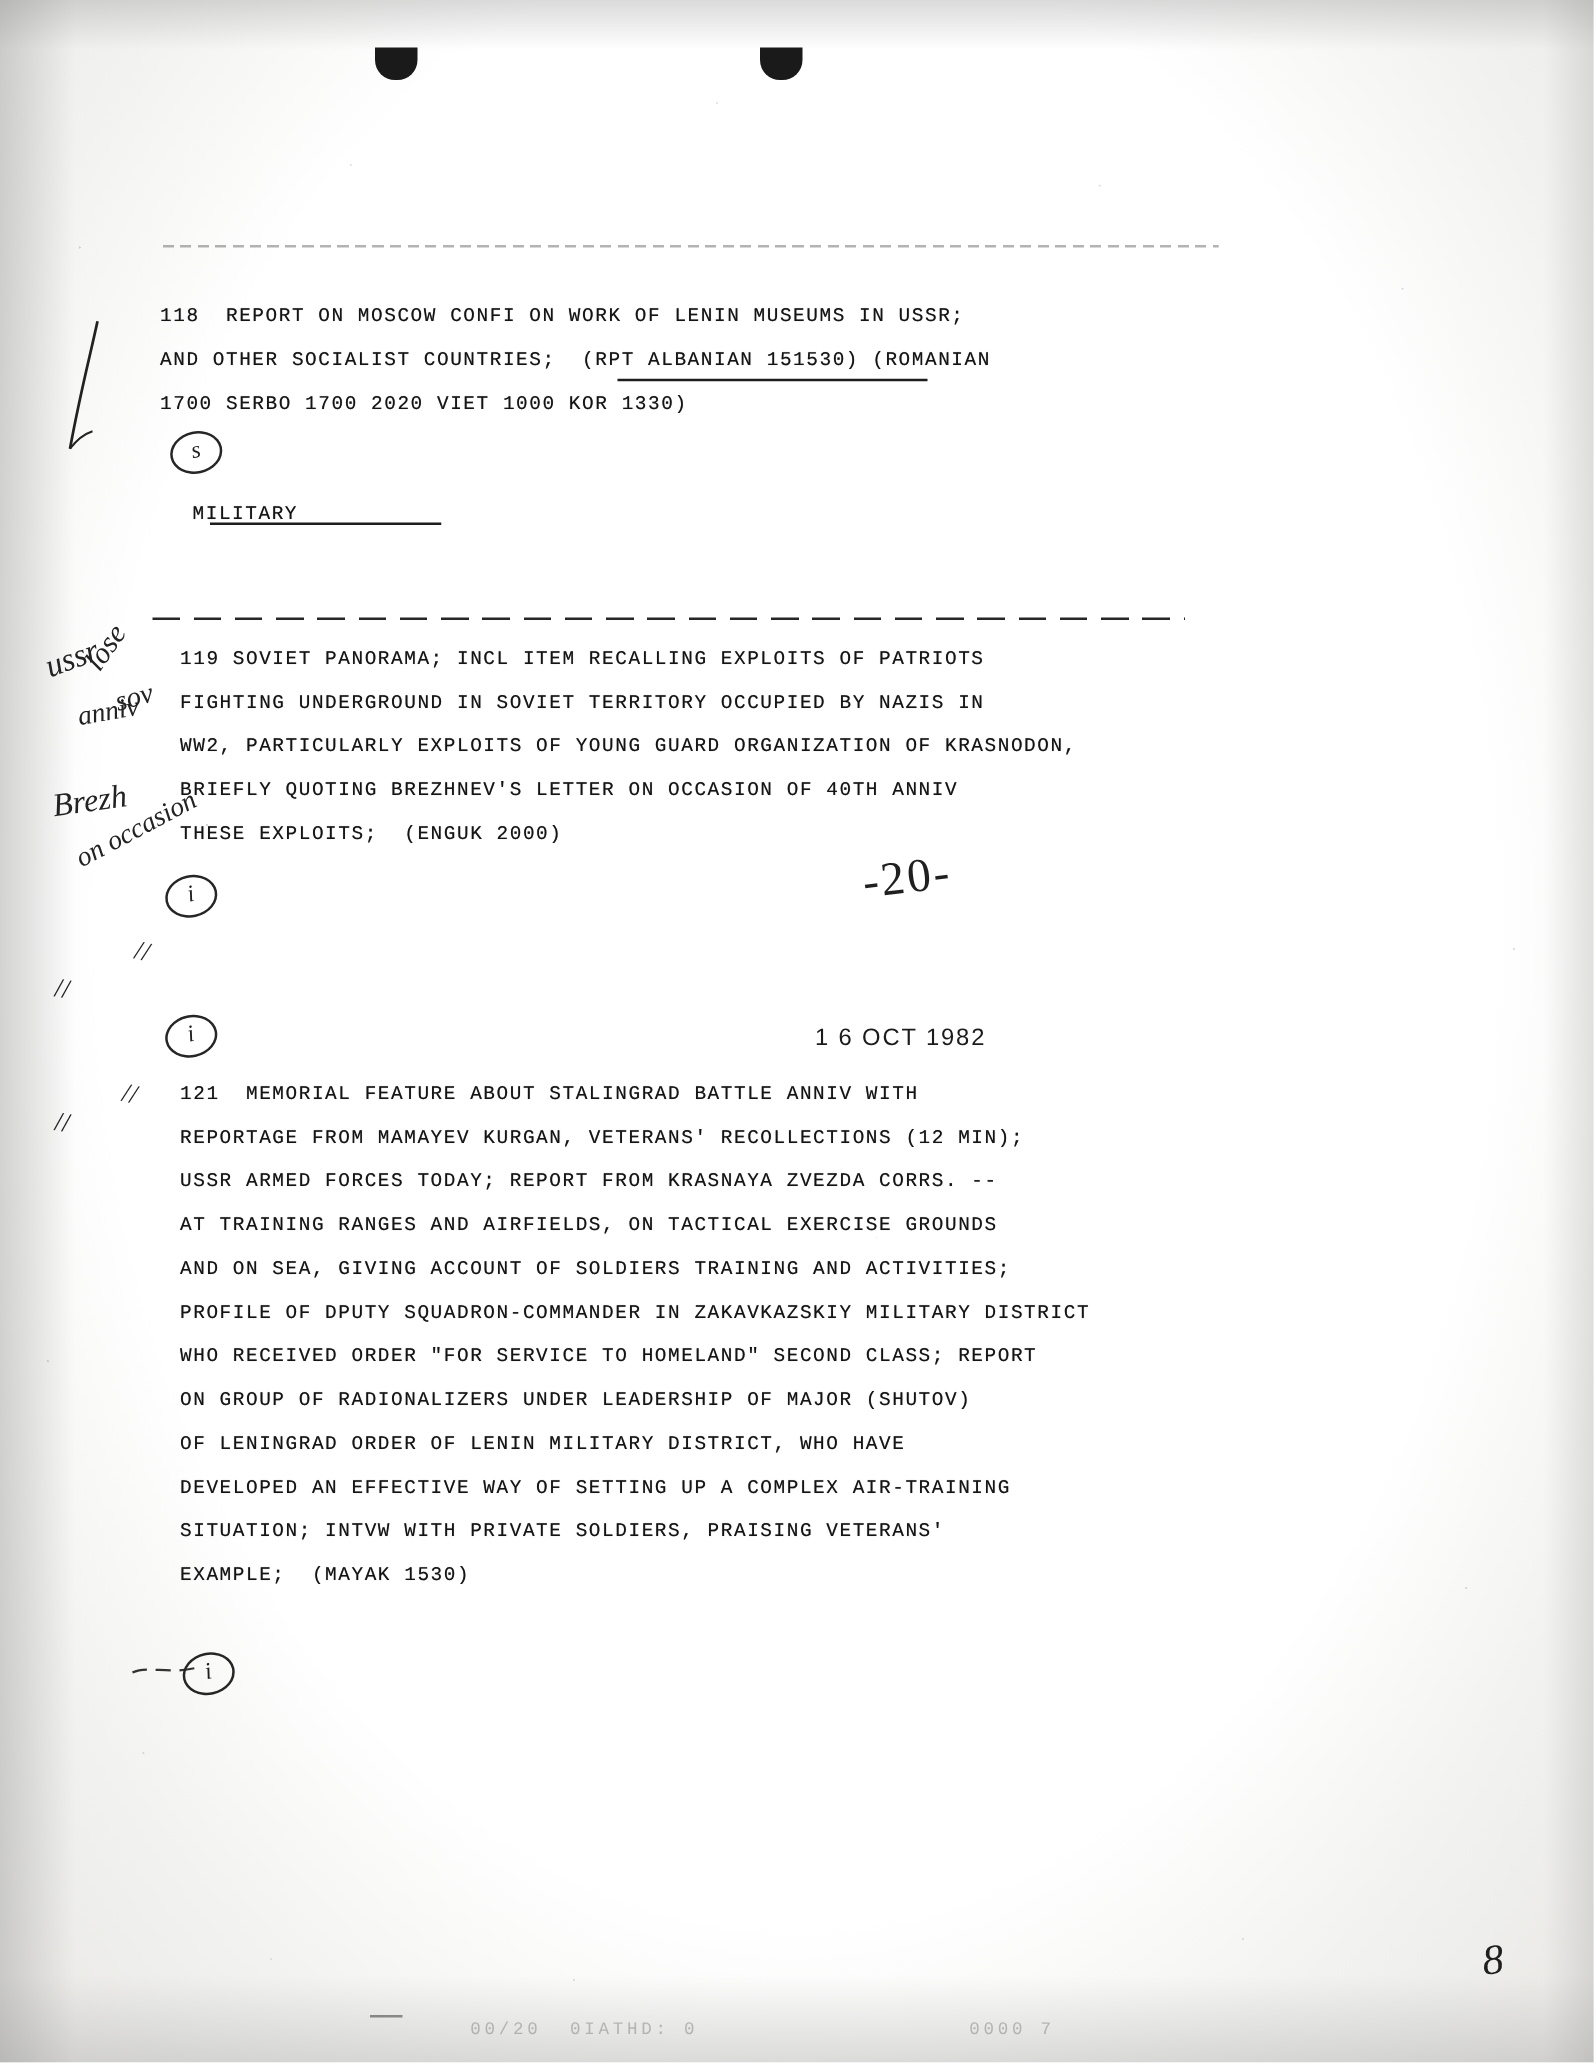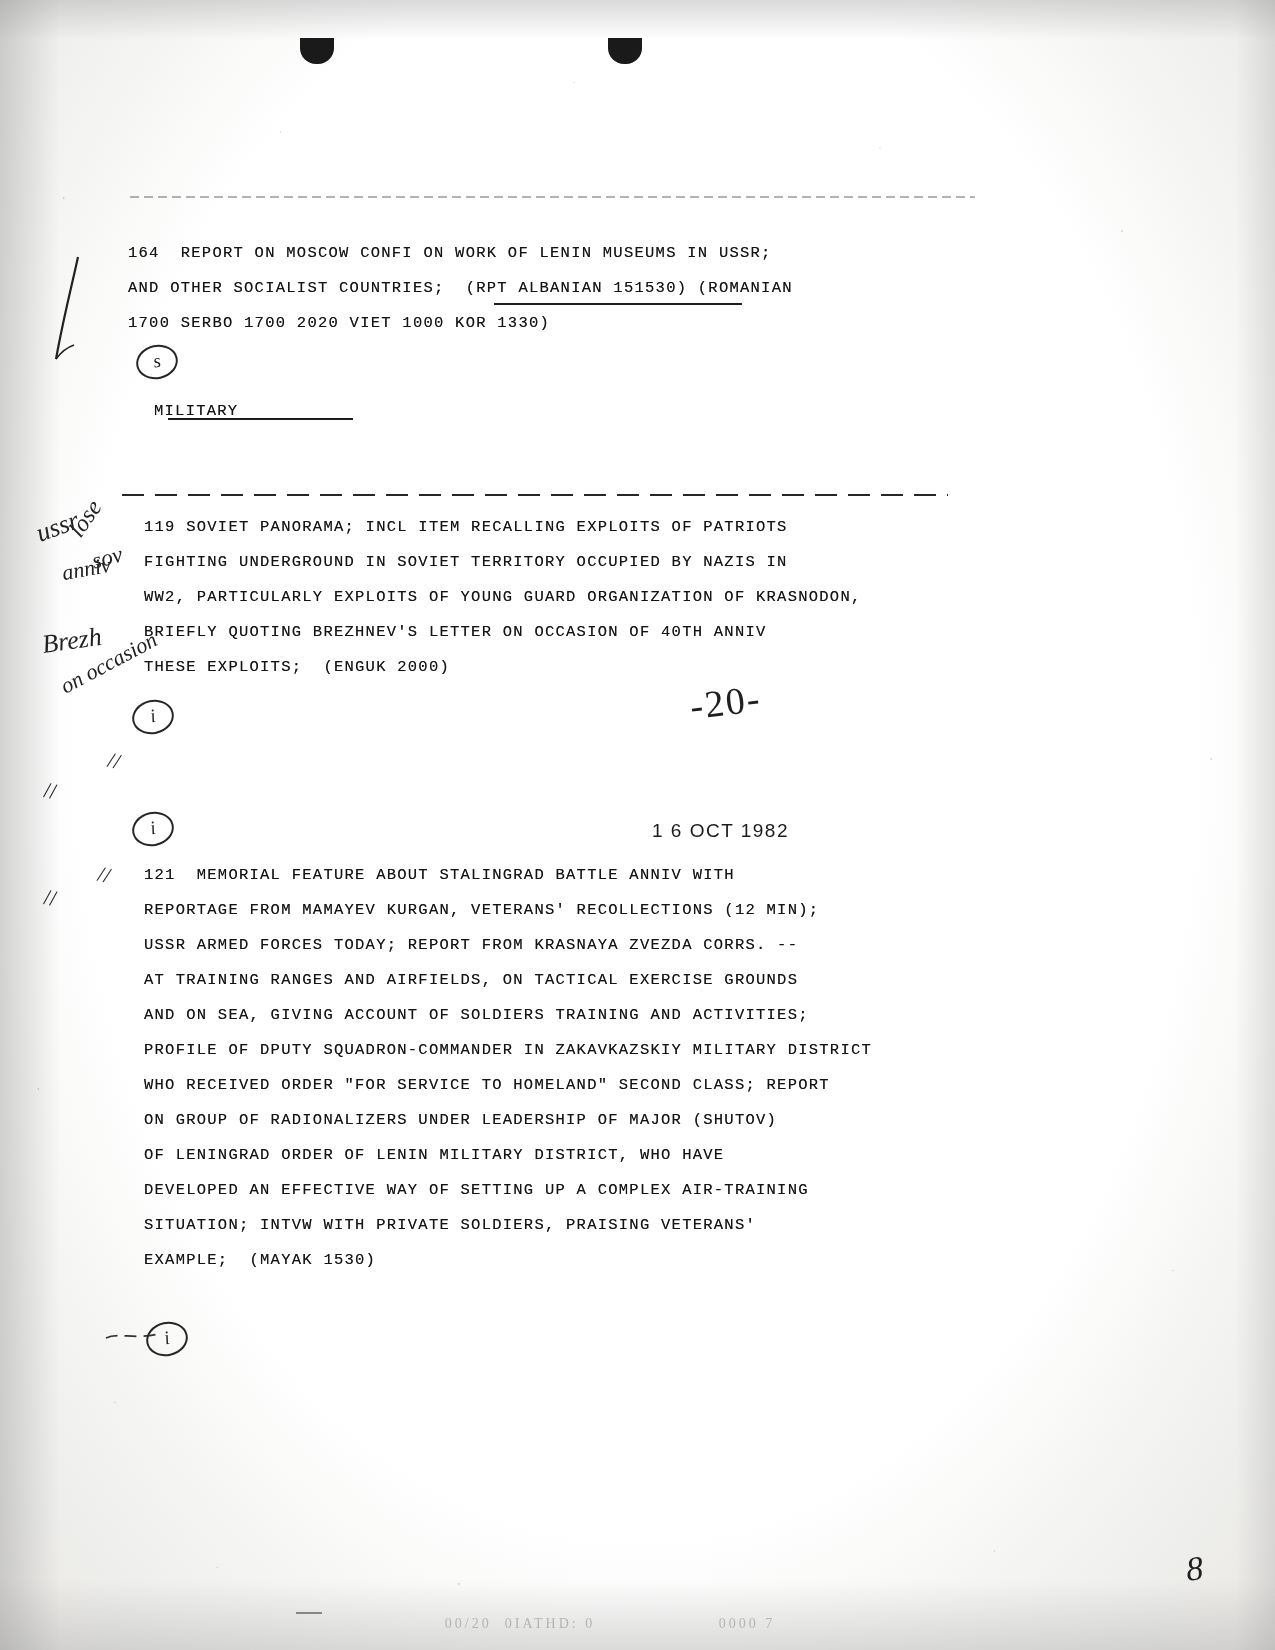--- a/index.html
+++ b/index.html
@@ -201,21 +201,21 @@
     color: #1f1f1f;
     transform: rotate(-6deg);
   }
 
   
   .bottom-fade {
     position: absolute;
     left: 300px; bottom: 18px;
     width: 620px;
     text-align: center;
-    font-family: Liberation Serif, serif;
+    font-family: Liberation Mono, monospace;
     font-size: 14px;
     letter-spacing: 3px;
     color: rgba(60,60,60,.30);
     white-space: pre;
   }
   .bottom-tick {
     position: absolute;
     left: 296px; bottom: 36px; width: 26px; height: 2px;
     background: rgba(40,40,40,.5);
   }
@@ -229,21 +229,21 @@
   <div class="edge-shade-left"></div>
   <div class="edge-shade-right"></div>
   <div class="edge-shade-bottom"></div>
   <div class="speckle"></div>
 
   <div class="punch p1"></div>
   <div class="punch p2"></div>
 
   <div class="top-rule"></div>
 
-  <div class="typed block-118">164  REPORT ON MOSCOW CONFI ON WORK OF LENIN MUSEUMS IN USSR;
+  <div class="typed block-118">118  REPORT ON MOSCOW CONFI ON WORK OF LENIN MUSEUMS IN USSR;
 AND OTHER SOCIALIST COUNTRIES;  (RPT ALBANIAN 151530) (ROMANIAN
 1700 SERBO 1700 2020 VIET 1000 KOR 1330)</div>
   <div class="underline-seg u-albanian"></div>
 
   <div class="slash-mark">
     <svg width="34" height="110" viewBox="0 0 34 110">
       <path d="M26 2 C 20 30, 12 60, 4 104" stroke="#222" stroke-width="2.2" fill="none"></path>
       <path d="M4 104 C 10 96, 16 92, 22 90" stroke="#222" stroke-width="1.6" fill="none"></path>
     </svg>
   </div>

